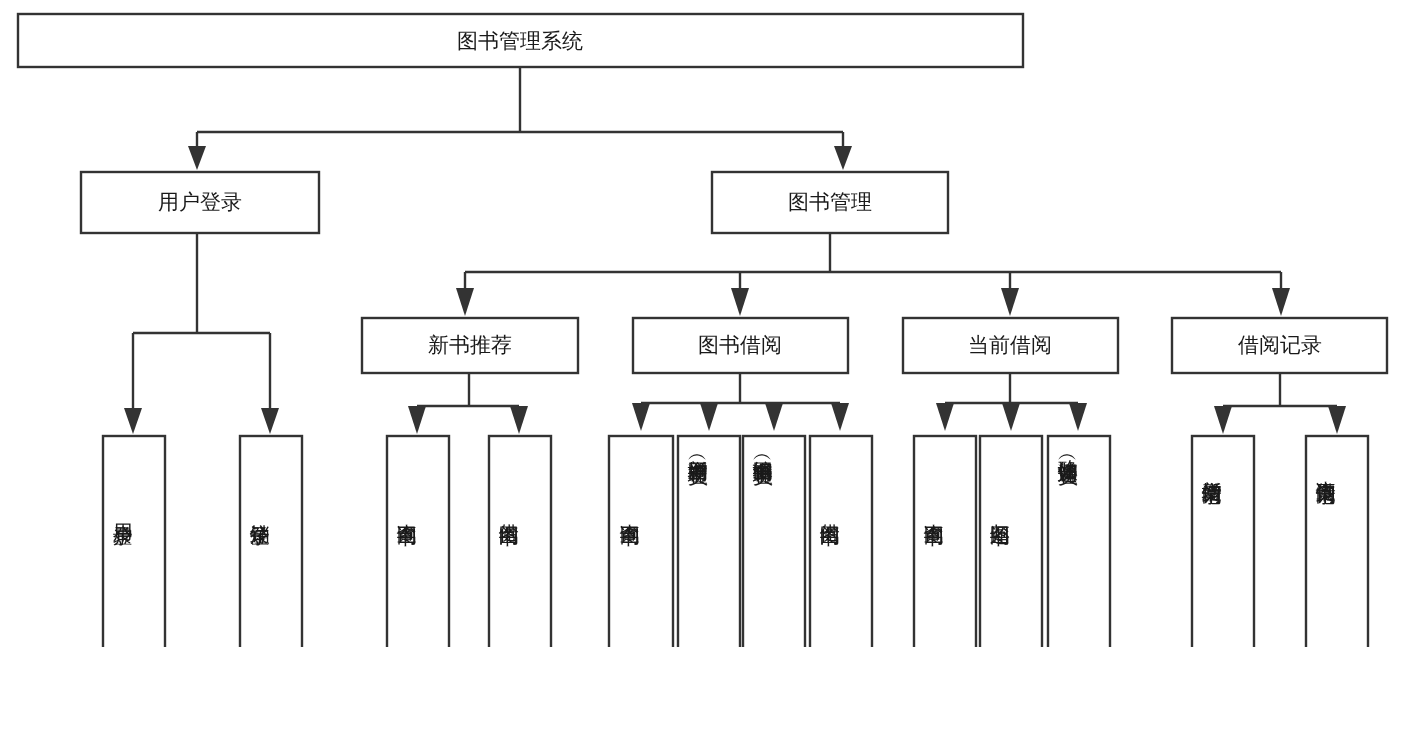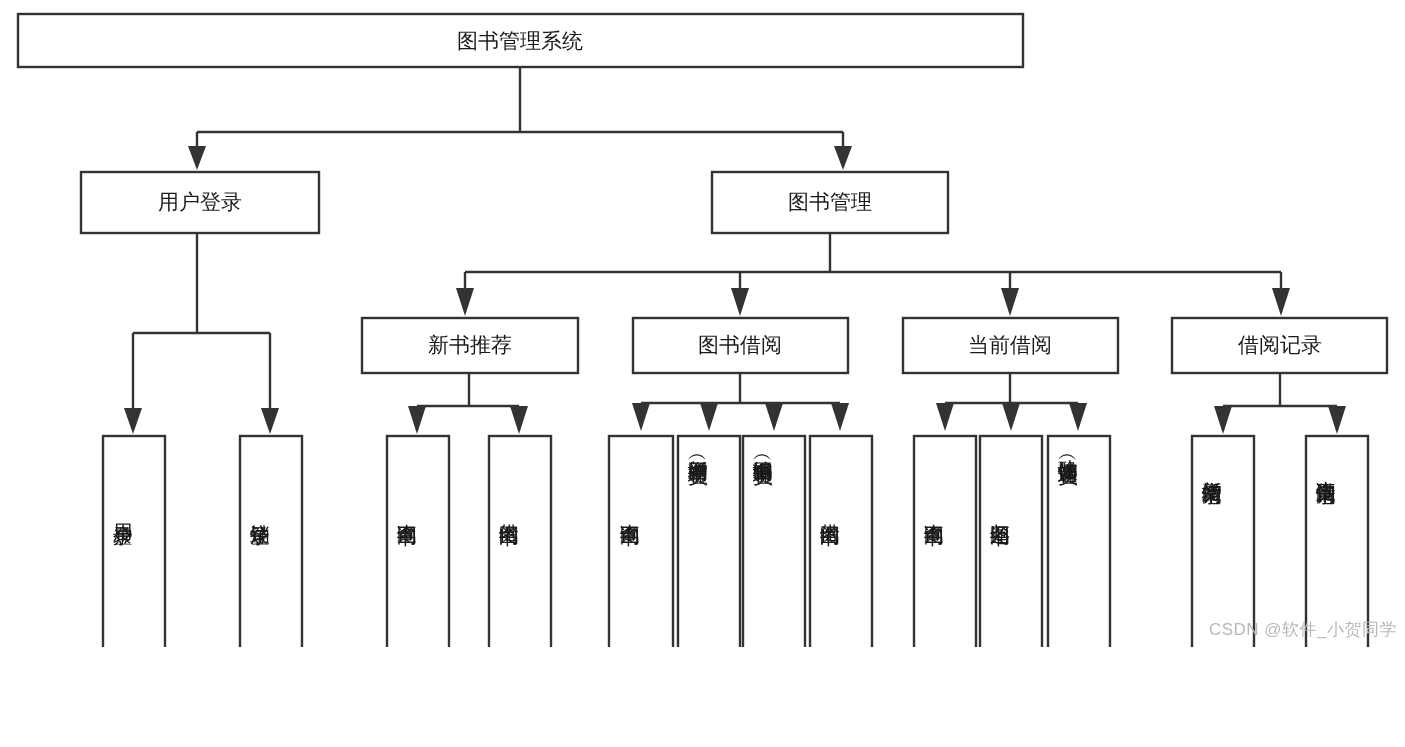--- a/index.html
+++ b/index.html
@@ -206,15 +206,14 @@
   <div class="vlabel" style="left:619px; top:508px;">查询图书</div>
   <div class="vlabel" style="left:687px; top:444px;">新增图书（管理员）</div>
   <div class="vlabel" style="left:752px; top:444px;">编辑图书（管理员）</div>
   <div class="vlabel" style="left:819px; top:508px;">借阅图书</div>
   <div class="vlabel" style="left:923px; top:508px;">查询图书</div>
   <div class="vlabel" style="left:989px; top:508px;">归还图书</div>
   <div class="vlabel" style="left:1057px; top:444px;">确认归还（管理员）</div>
   <div class="vlabel" style="left:1201px; top:465px;">新增借阅记录</div>
   <div class="vlabel" style="left:1315px; top:465px;">查询借阅记录</div>
 
-  <div id="watermark">CSDN @软件_小贺同学</div>
 
 </div>
 
 </body></html>

